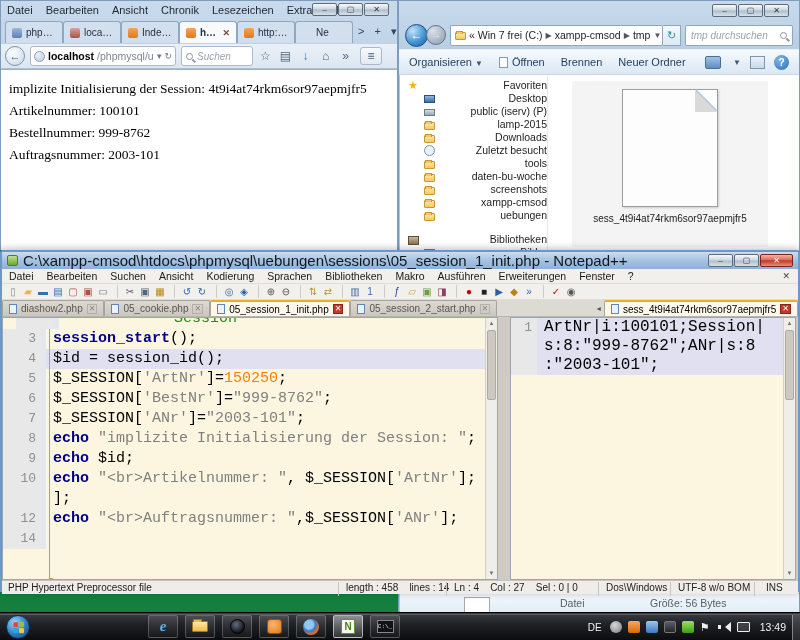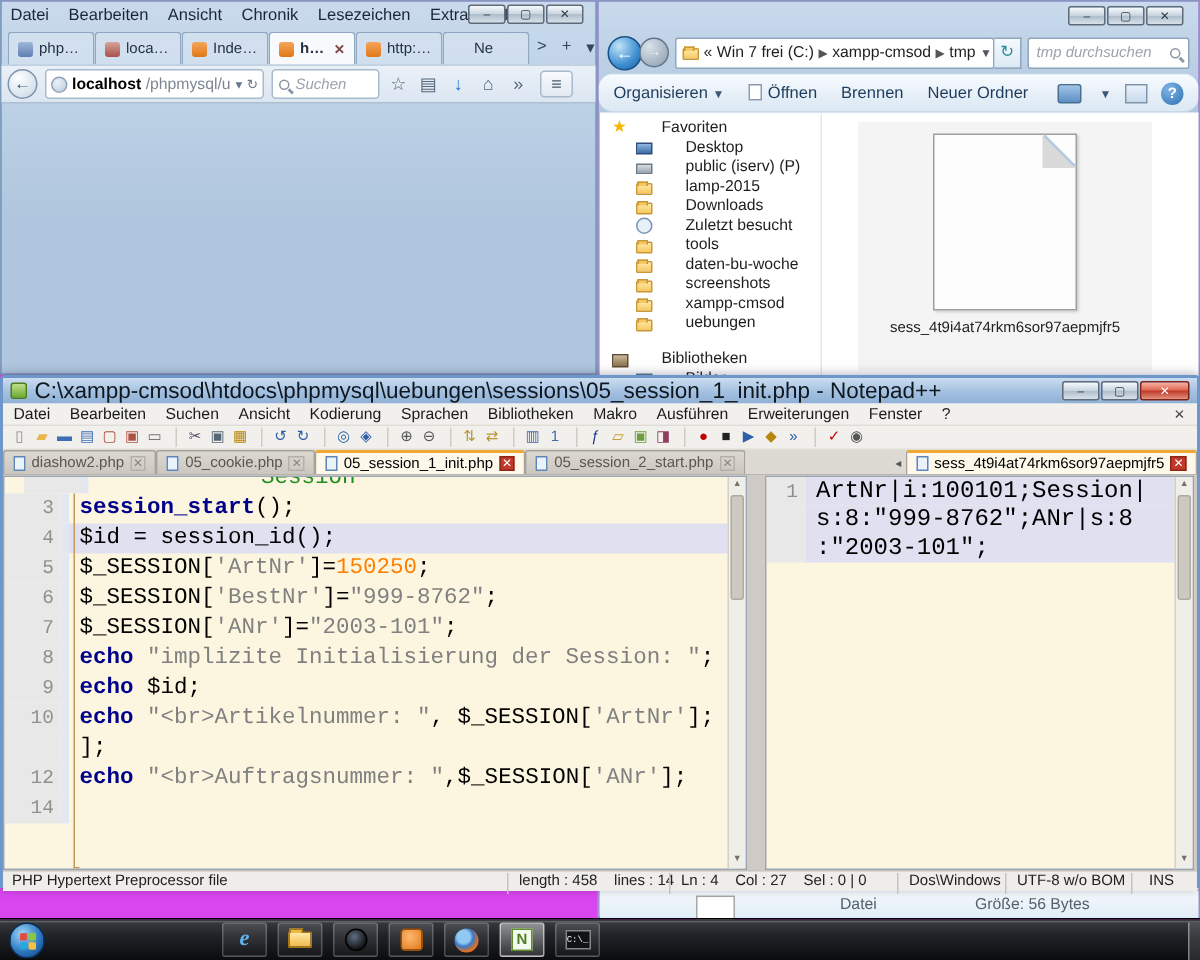--- a/index.html
+++ b/index.html
@@ -1,18 +1,18 @@
 <!DOCTYPE html>
 <html><head>
 <meta charset="utf-8">
 <style>
   * { margin:0; padding:0; box-sizing:border-box; }
   html,body { width:800px; height:640px; overflow:hidden; }
   body { font-family:"Liberation Sans", sans-serif; font-size:11px; color:#111; background:#9db8d2; }
-  #screen { position:relative; width:800px; height:640px; background:#d946ef; }
+  #screen { position:relative; width:800px; height:640px; background:#15803d; }
   .abs { position:absolute; }
 
   
   .winbtns { display:flex; gap:1px; }
   .wb { width:25px; height:13px; border:1px solid #5E6B7A; border-radius:2px;
         background:linear-gradient(#F6FAFC,#CAD5E0 48%,#AEBDCB 52%,#D8E1E9);
         color:#2E3A46; font-size:8px; line-height:11px; text-align:center; }
   .wb.close-red { background:linear-gradient(#F4B3A5,#E06A55 45%,#C0392B 52%,#E2927E);
         border-color:#7C241B; color:#fff; width:33px; }
 
@@ -73,30 +73,30 @@
   .crumb-sep { color:#555; font-size:8px; }
   .crumb { cursor:default; }
   .crumbcaret { margin-left:auto; color:#556; font-size:8px; }
   .refreshbtn { width:18px; height:21px; border:1px solid #8FA6BC; border-left:none; background:linear-gradient(#F4F9FD,#DCE9F4);
        color:#2C8C9C; font-size:11px; line-height:19px; text-align:center; margin-left:-4px; }
   .ex-search { width:108px; height:21px; background:#fff; border:1px solid #8FA6BC; border-radius:2px;
        display:flex; align-items:center; padding:0 5px; gap:4px; }
   .ex-search .ph { font-style:italic; color:#9AA3AD; font-size:10px; flex:1; overflow:hidden; white-space:nowrap; }
   .ex-toolbar { position:absolute; left:0; top:48px; width:100%; height:26px;
        background:linear-gradient(#F7FBFE,#E6EFF8 55%, #DCE8F3); border-top:1px solid #E7F0F8; border-bottom:1px solid #C8D8E6;
-       display:flex; align-items:center; padding:0 10px; gap:16px; font-size:11px; color:#1E3C5C;border-radius:10px; }
+       display:flex; align-items:center; padding:0 10px; gap:16px; font-size:11px; color:#1E3C5C; }
   .tb-caret { font-size:8px; color:#3C5878; margin-left:3px; }
   .mini-page { display:inline-block; width:9px; height:11px; background:#fff; border:1px solid #8A9AAC; margin-right:4px; vertical-align:-2px; }
   .ex-tb-right { margin-left:auto; display:flex; gap:9px; align-items:center; }
   .views-ic { width:16px; height:13px; background:linear-gradient(#9FC4E8,#5E8FC4); border:1px solid #4A708F; border-radius:2px; }
   .prev-ic { width:15px; height:13px; background:linear-gradient(#EAF2FA,#C8DAEC); border:1px solid #7E96AC; }
   .help-ic { width:15px; height:15px; border-radius:50%; background:radial-gradient(circle at 35% 30%, #7FB6E8, #2C6FB4); color:#fff; font-size:10px; font-weight:bold; text-align:center; line-height:15px; }
   .ex-body { position:absolute; left:1px; top:74px; width:399px; height:518px; background:#fff; display:flex; }
   .ex-side { width:148px; border-right:1px solid #E4E9EE; padding-top:4px; overflow:hidden; }
-  .side-item { height:13px; line-height:13px; font-size:10.5px; color:#1E1E1E; display:flex; align-items:center; gap:22px; white-space:nowrap; overflow:hidden; }
+  .side-item { height:13px; line-height:13px; font-size:10.5px; color:#1E1E1E; display:flex; align-items:center; gap:5px; white-space:nowrap; overflow:hidden;justify-content:space-between; }
   .side-item.gap { margin-top:11px; }
   .sic { width:11px; height:11px; flex:0 0 11px; position:relative; }
   .sic.star-icon::before { content:"★"; color:#F7B500; font-size:11px; line-height:11px; position:absolute; }
   .sic.desktop-icon { background:linear-gradient(#8FB8E0,#3E6EA8); border:1px solid #2E4E78; height:8px; margin-top:1px; }
   .sic.network-drive-icon { background:linear-gradient(#D8DEE4,#9AA6B2); border:1px solid #6E7A86; height:7px; margin-top:2px; }
   .sic.folder-icon { background:linear-gradient(#FFE9A8,#F5C860); border:1px solid #C89838; border-radius:1px; height:8px; margin-top:2px; }
   .sic.folder-icon::before { content:""; position:absolute; left:0; top:-2px; width:5px; height:2px; background:#F5C860; border:1px solid #C89838; border-bottom:none; }
   .sic.recent-icon { border:1.5px solid #7A96B4; border-radius:50%; background:#E8F0F8; }
   .sic.library-icon { background:linear-gradient(#C8B89A,#8A7450); border:1px solid #5E4E34; height:9px; margin-top:1px; }
   .sic.pictures-icon { background:linear-gradient(#BFE0F5 40%,#7FB858 45%); border:1px solid #5E7E9E; height:9px; margin-top:1px; }
@@ -270,20 +270,26 @@
         <span class="lens"></span>
         <span class="searchph">Suchen</span>
       </span>
       <span class="navico">☆</span>
       <span class="navico">▤</span>
       <span class="navico dl">↓</span>
       <span class="navico">⌂</span>
       <span class="navico">»</span>
       <span class="hamburger">≡</span>
     </div>
+    <div class="ff-content" id="ff-content">
+        <div>implizite Initialisierung der Session: 4t9i4at74rkm6sor97aepmjfr5</div>
+        <div>Artikelnummer: 100101</div>
+        <div>Bestellnummer: 999-8762</div>
+        <div>Auftragsnummer: 2003-101</div>
+      </div>
   </section>
 
   <section id="explorer" class="abs">
     <div class="winbtns" id="ex-winbtns">
       <span class="wb">–</span>
       <span class="wb">▢</span>
       <span class="wb">✕</span>
     </div>
     <div class="ex-nav">
       <span class="backbtn">←</span>
@@ -552,15 +558,29 @@
         <span class="tapp">
           <span class="g-firefox"></span>
         </span>
         <span class="tapp active">
           <span class="g-npp">N</span>
         </span>
         <span class="tapp">
           <span class="g-cmd">C:\_</span>
         </span>
       </span>
+    <span class="tray" id="tb-tray">
+      <span class="lang">DE</span>
+      <span id="tray-icons" style="display:flex;gap:6px;align-items:center;">
+          <span class="tric t-circle"></span>
+          <span class="tric t-orange"></span>
+          <span class="tric t-blue"></span>
+          <span class="tric t-dark"></span>
+          <span class="tric t-green"></span>
+          <span class="tric t-flag">⚑</span>
+        </span>
+      <span class="spk"></span>
+      <span class="net"></span>
+      <span class="clock">13:49</span>
+    </span>
     <span class="showdesk"></span>
   </section>
 </div>
 
 </body></html>

